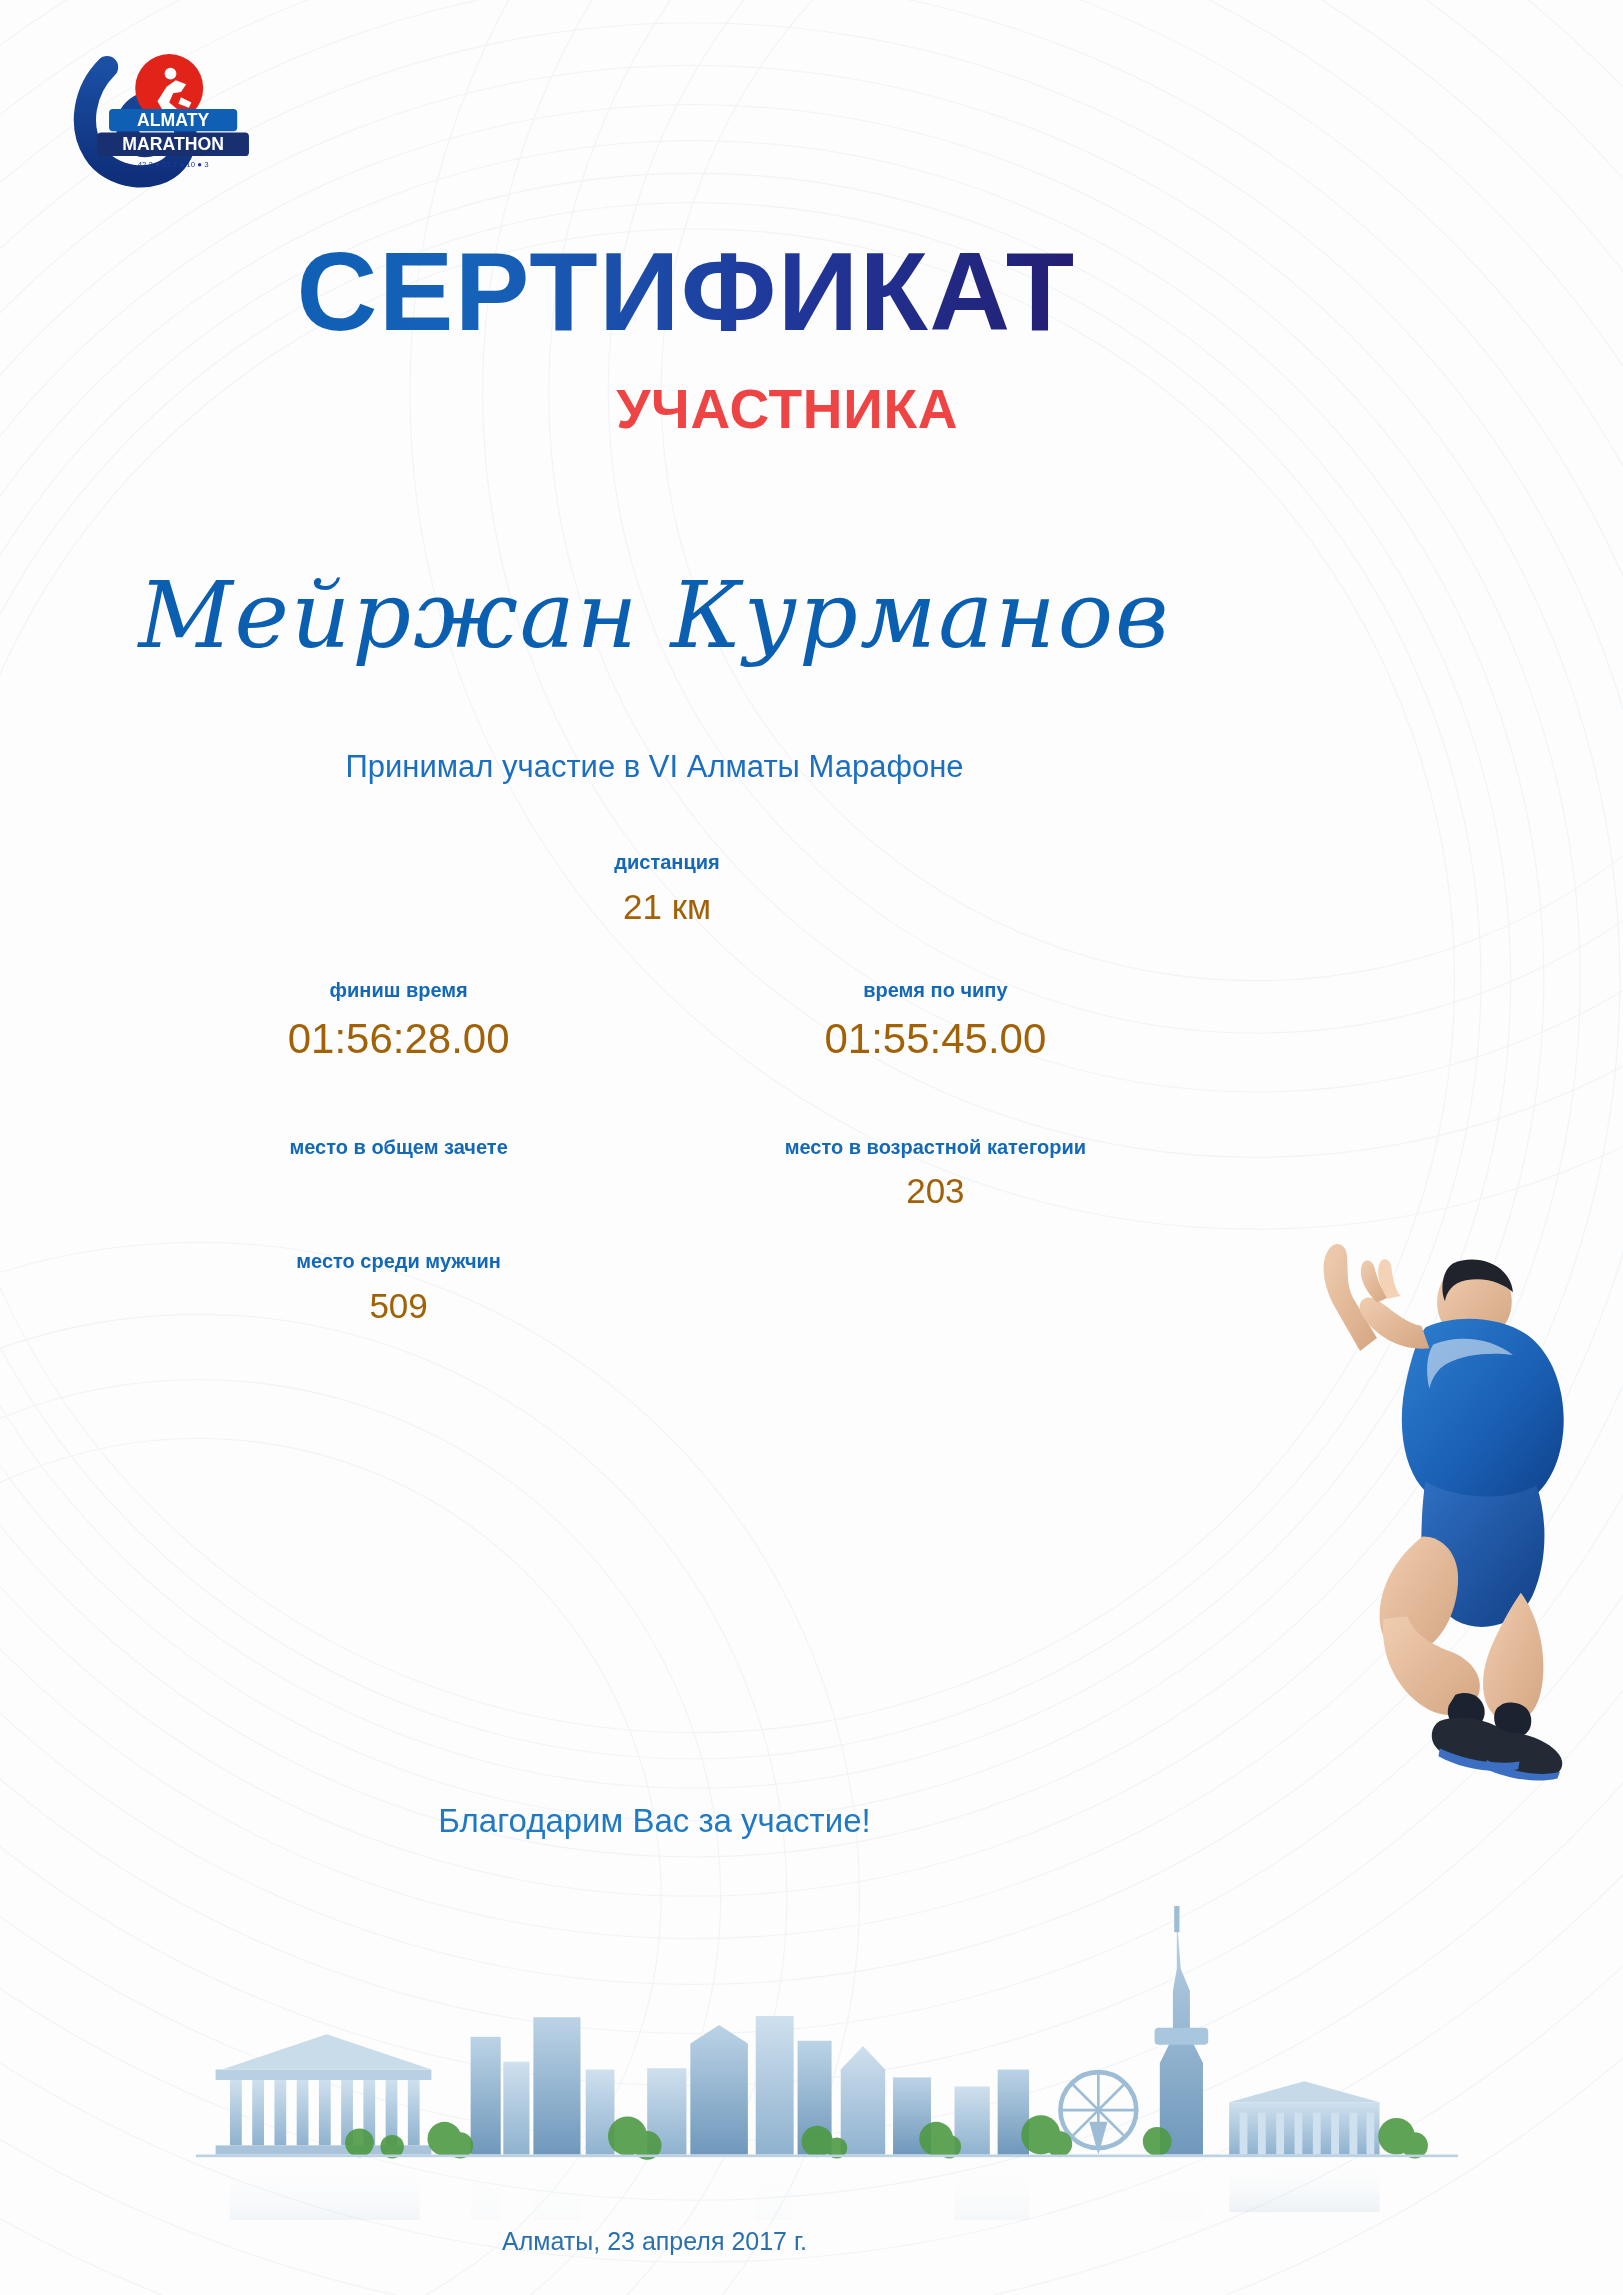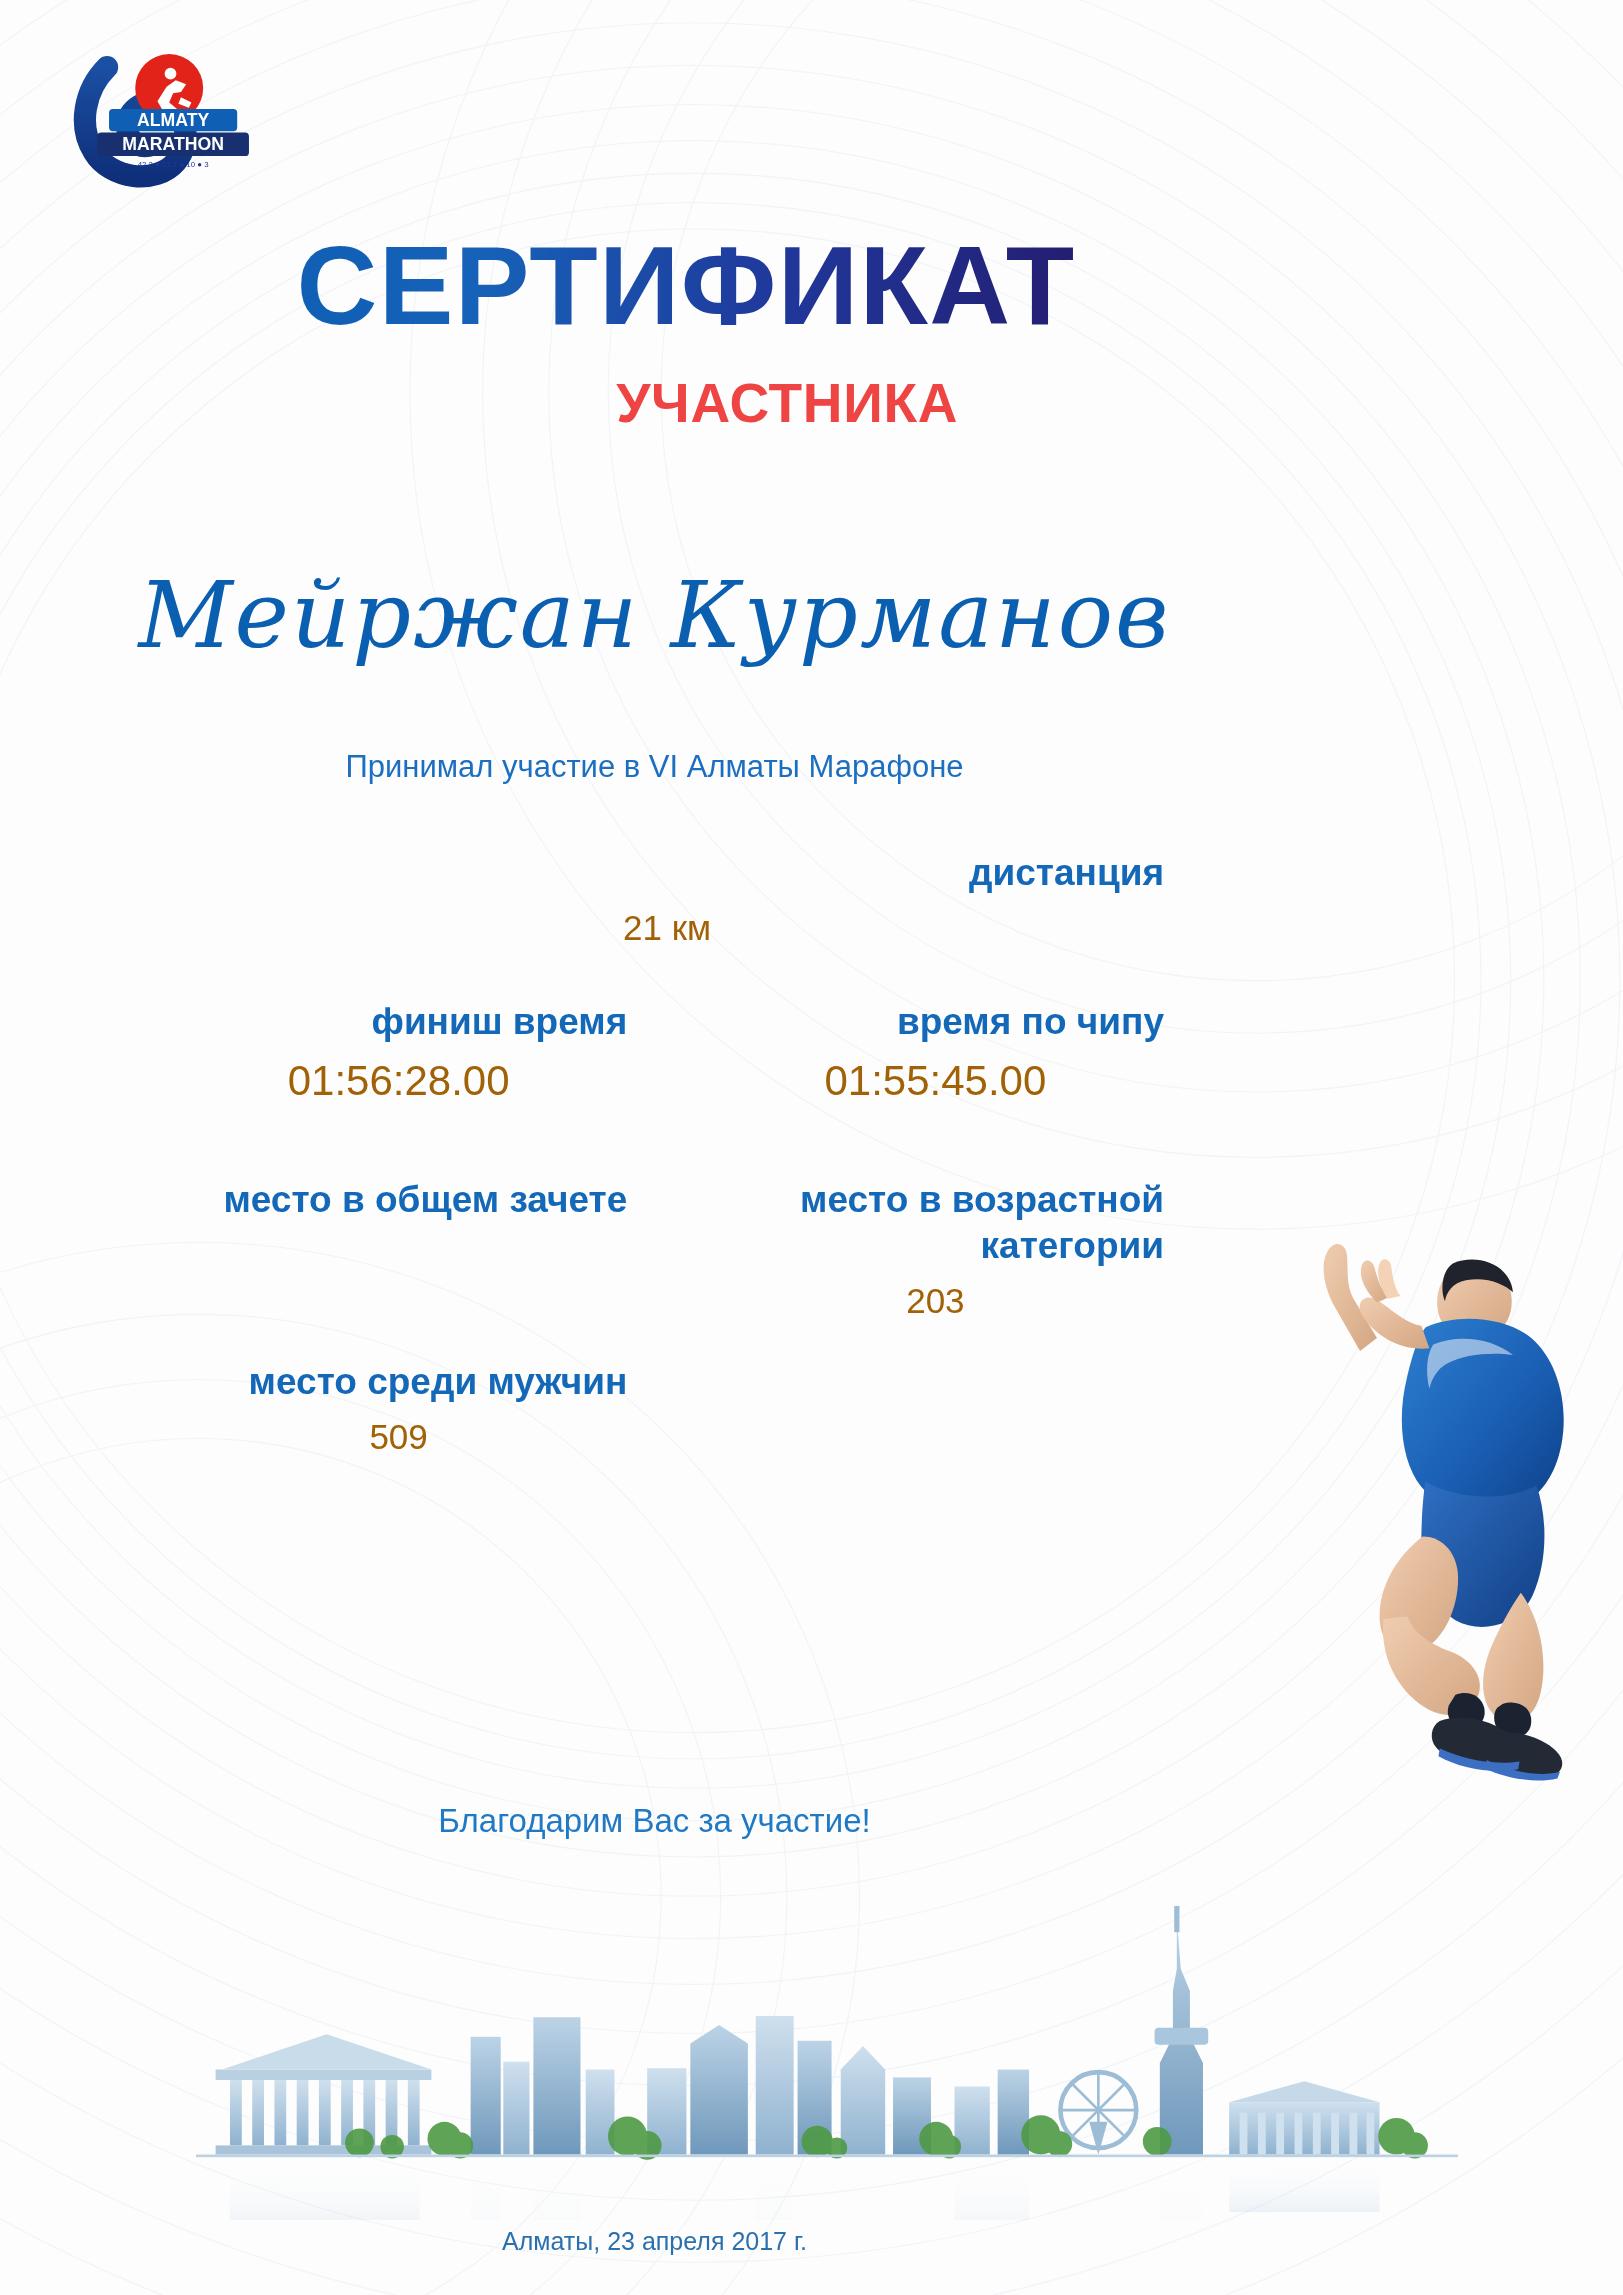--- a/index.html
+++ b/index.html
@@ -34,21 +34,21 @@
     top: 41px;
     width: 216px;
     height: 170px;
   }
   .logo svg { width: 100%; height: 100%; display:block; }
 
   
   .title-block {
     position: absolute;
     left: 0;
-    top: 230px;
+    top: 236px;
     width: 1372px;
     text-align: center;
   }
   .title-main {
     font-size: 112px;
     font-weight: bold;
     letter-spacing: 1.3px;
     line-height: 1;
     background: linear-gradient(90deg,#0f5fb5 0%, #1662b8 25%, #20379a 62%, #241c6e 100%);
     -webkit-background-clip: text;
@@ -102,25 +102,24 @@
     position: absolute;
     left: 170px;
     top: 850px;
     width: 994px;
   }
   .stat-center {
     text-align: center;
     margin-bottom: 39px;
   }
   .stat-label {
-    font-size: 37px;
+    font-size: 20px;
     font-weight: bold;
     color: #1368b8;
     line-height: 1.25;
-    text-align: right;
   }
   .stat-value {
     font-size: 35px;
     color: #a16207;
     margin-top: 11.8px;
     font-weight: normal;
   }
   .stat-row {
     display: flex;
     justify-content: space-between;

